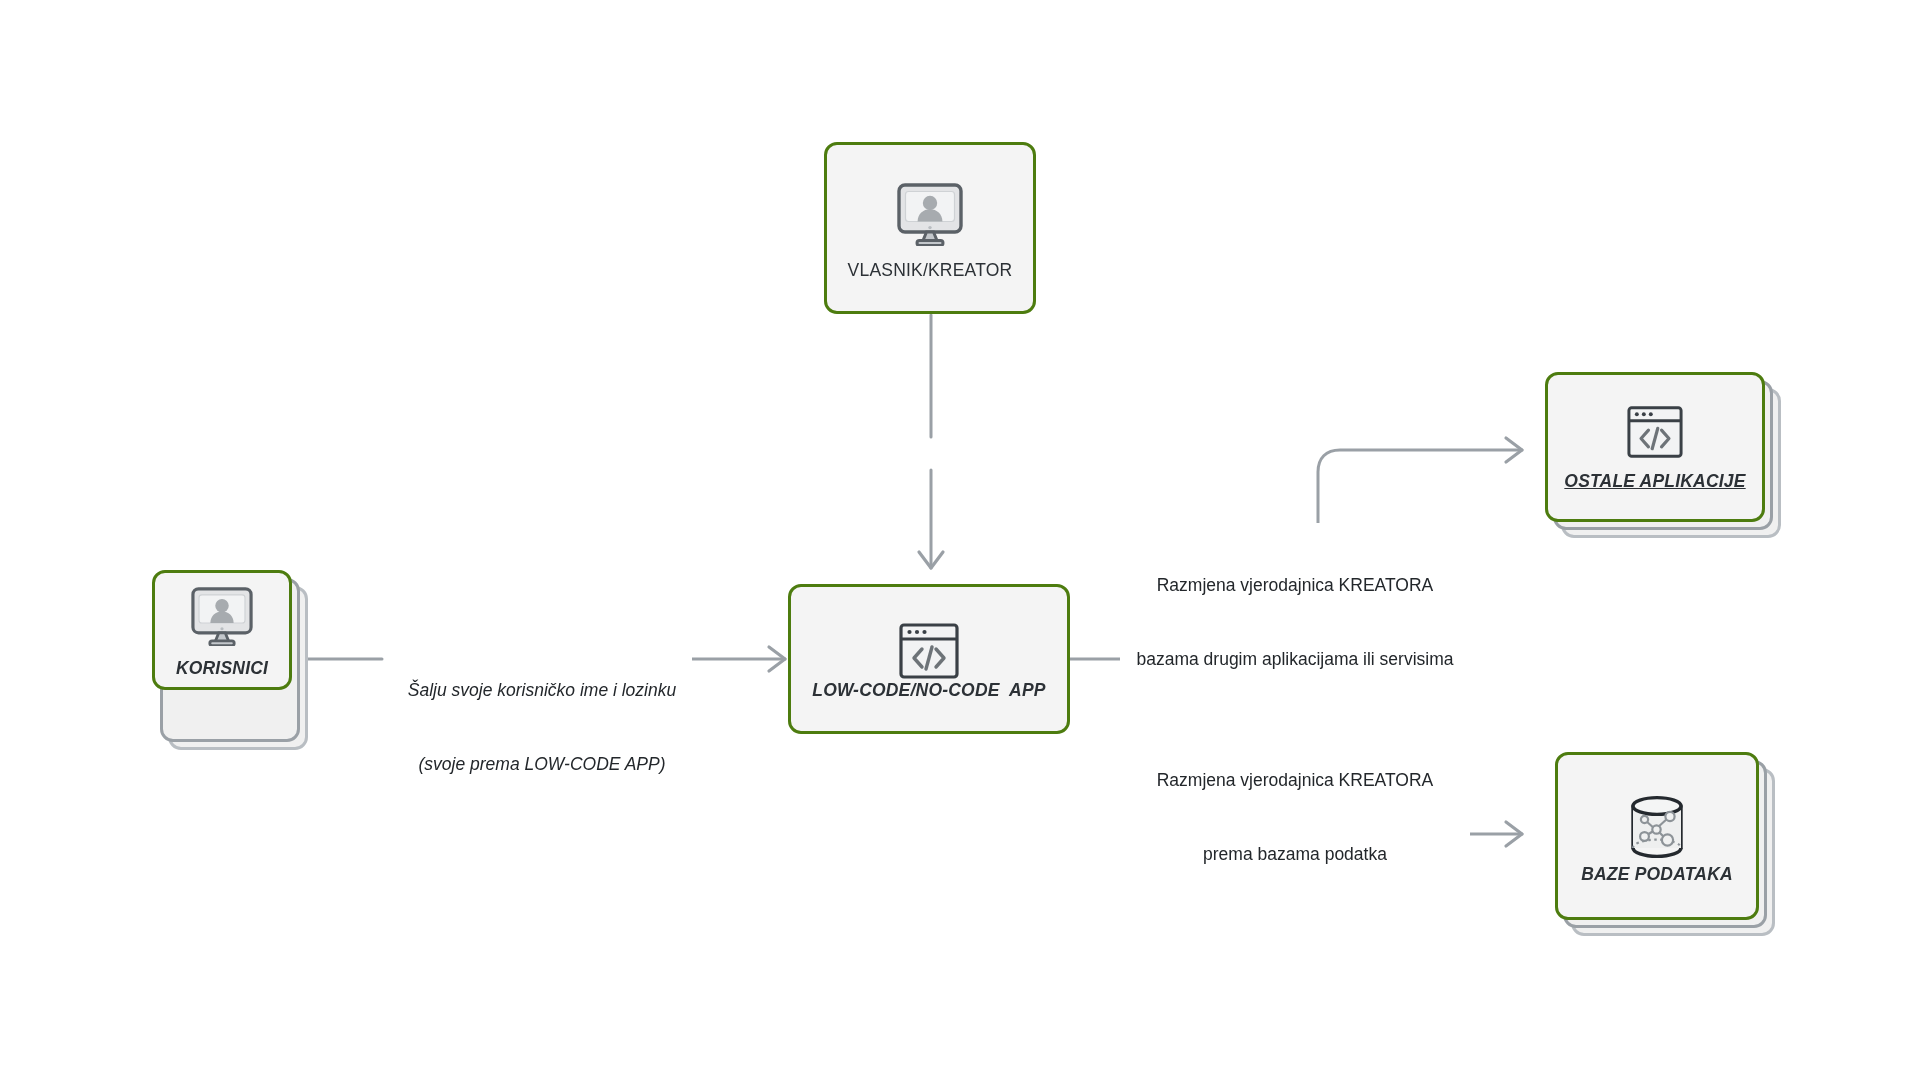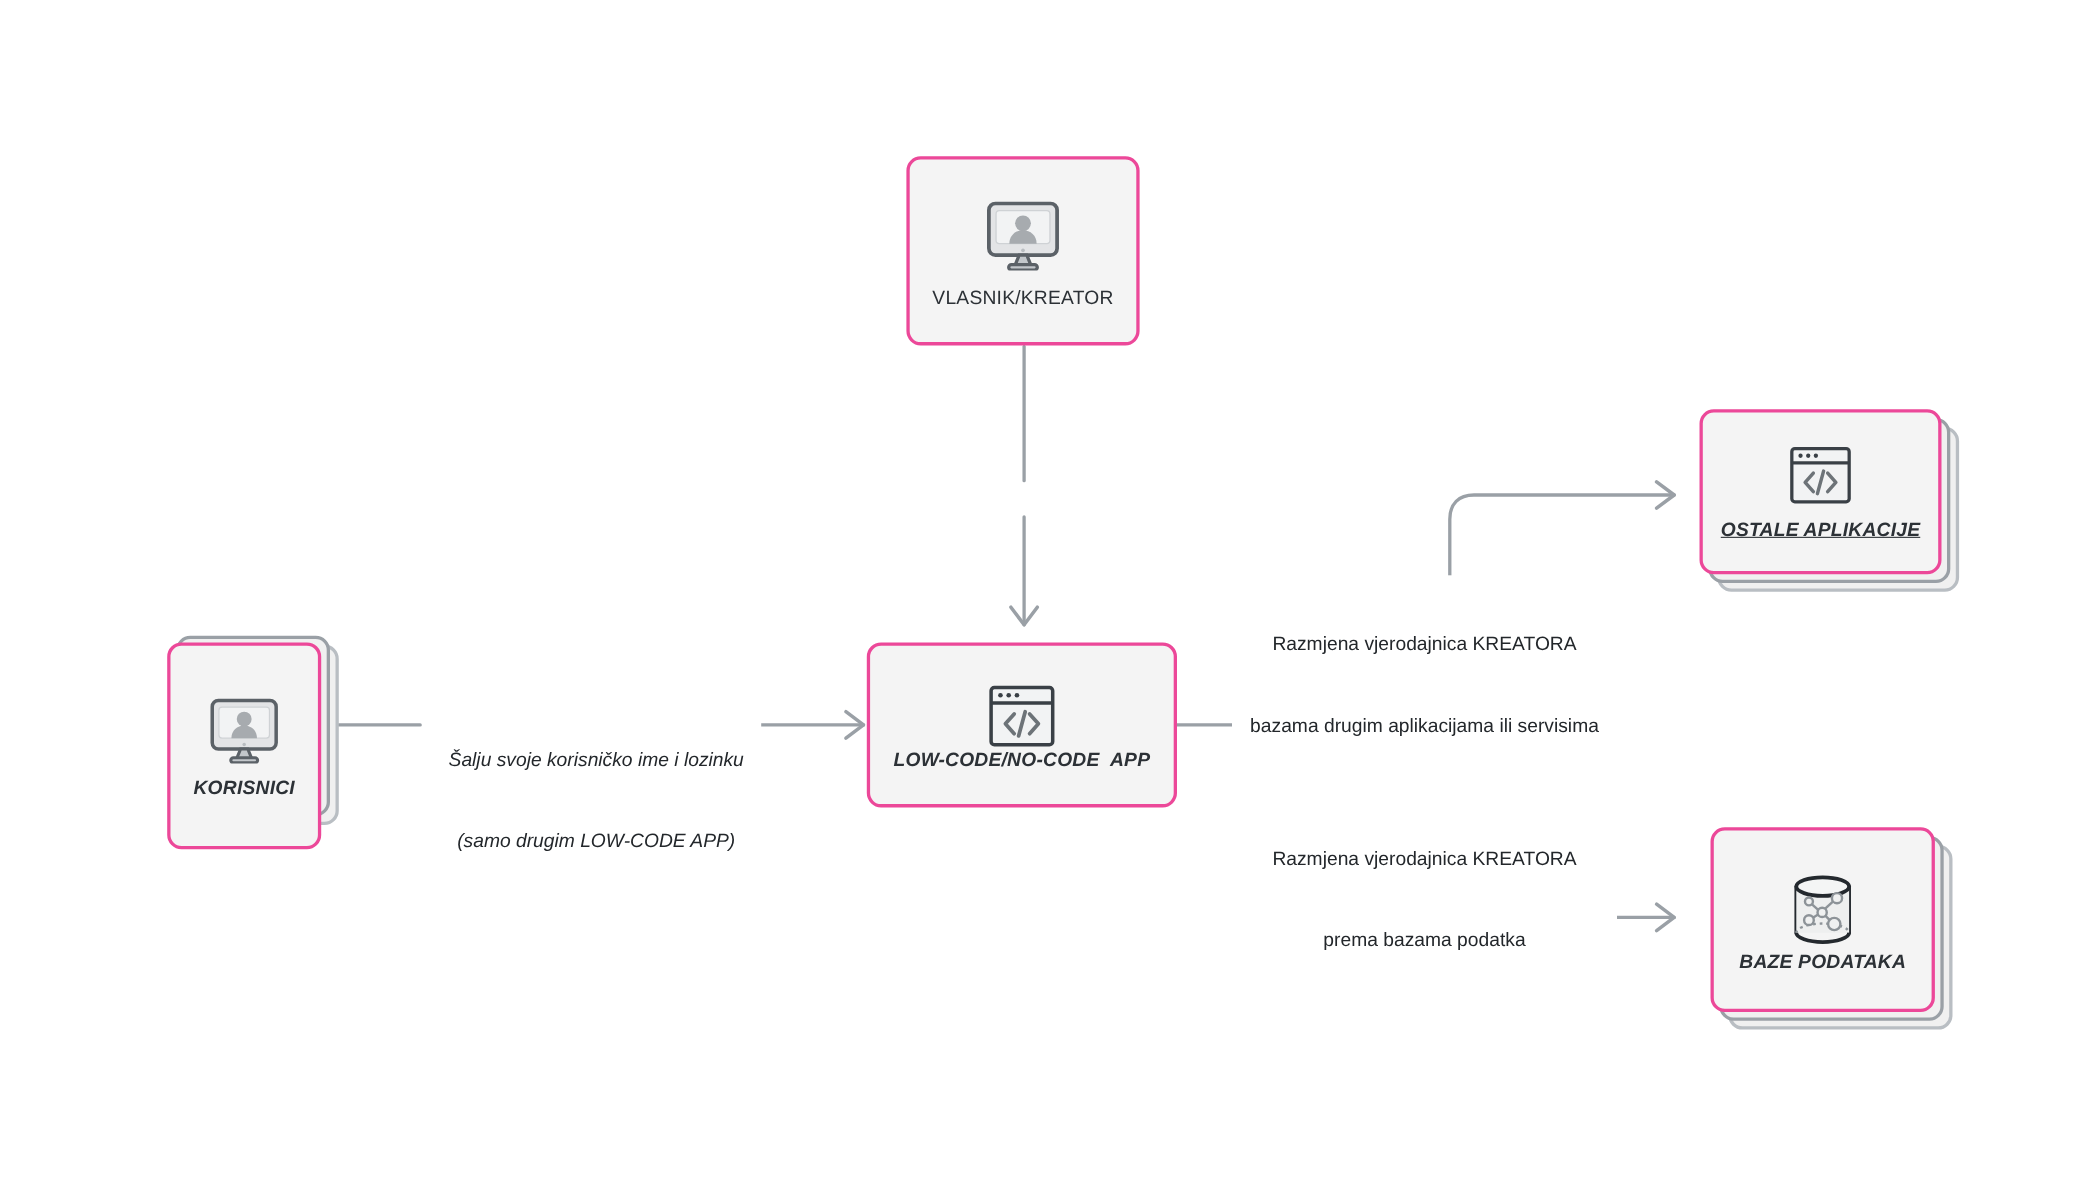--- a/index.html
+++ b/index.html
@@ -4,21 +4,21 @@
 <style>
   html,body{margin:0;padding:0;background:#ffffff;}
   body{width:1905px;height:1080px;position:relative;overflow:hidden;
        font-family:"Liberation Sans","DejaVu Sans",sans-serif;}
   #canvas{position:absolute;inset:0;}
   .edges{position:absolute;left:0;top:0;width:1905px;height:1080px;pointer-events:none;}
 
   
   .node{position:absolute;box-sizing:border-box;}
   .card{position:absolute;box-sizing:border-box;
-        background:#f4f4f4;border:3px solid #ec4899;border-radius:13px;
+        background:#f4f4f4;border:3px solid #4d7c0f;border-radius:13px;
         display:flex;flex-direction:column;align-items:center;justify-content:center;}
   .stack-l2,.stack-l1{position:absolute;box-sizing:border-box;
         background:#f0f0f0;border:3px solid #9aa0a6;border-radius:13px;}
   .stack-l2{border-color:#b9bec3;}
   .node-label{font-size:17.5px;color:#2c3136;letter-spacing:.2px;text-align:center;
               line-height:1.2;white-space:pre;}
   .node-label.italic{font-style:italic;font-weight:600;}
   .icon-wrap{display:flex;align-items:center;justify-content:center;}
 
   
@@ -80,21 +80,21 @@
           <rect x="22" y="58.5" width="26" height="5" rx="2.5" fill="#c3c7cb" stroke="#5b6167" stroke-width="3"></rect>
         </svg>
       </span>
       <div class="node-label" style="margin-top:14px;">VLASNIK/KREATOR</div>
     </div>
   </div>
 
   <div class="node" style="left:152px;top:570px;width:158px;height:180px;">
     <div class="stack-l2" style="left:16px;top:16px;width:140px;height:164px;"></div>
     <div class="stack-l1" style="left:8px;top:8px;width:140px;height:164px;"></div>
-    <div class="card" style="left:0;top:0;width:140px;height:188px;margin-top:14px;">
+    <div class="card" style="left:0;top:0;width:140px;height:120px;">
       <span class="icon-wrap" style="margin-top:4px;">
         <svg width="66" height="60" viewBox="0 0 70 64">
           <rect x="4" y="3" width="62" height="47" rx="6" fill="#e3e4e6" stroke="#5b6167" stroke-width="3.4"></rect>
           <rect x="10.5" y="9.5" width="49" height="30" rx="3" fill="#f2f3f4" stroke="#cfd2d5" stroke-width="1.2"></rect>
           <circle cx="35" cy="21" r="7.2" fill="#a7abaf"></circle>
           <path d="M22.6 39.5c0-7.4 5.6-12.2 12.4-12.2s12.4 4.8 12.4 12.2z" fill="#a7abaf"></path>
           <circle cx="35" cy="45.6" r="1.7" fill="#b9bdc1"></circle>
           <path d="M27 61 L31.5 50 L38.5 50 L43 61 Z" fill="#c3c7cb" stroke="#5b6167" stroke-width="3"></path>
           <rect x="22" y="58.5" width="26" height="5" rx="2.5" fill="#c3c7cb" stroke="#5b6167" stroke-width="3"></rect>
         </svg>
@@ -168,21 +168,21 @@
           </g>
         </svg>
       </span>
       <div class="node-label italic" style="margin-top:0;">BAZE PODATAKA</div>
     </div>
   </div>
 
 
   <div class="edge-label" style="left:392px;top:628px;width:300px;font-style:italic;">
     <div>Šalju svoje korisničko ime i lozinku</div>
-    <div>(samo drugim LOW-CODE APP)</div>
+    <div>(svoje prema LOW-CODE APP)</div>
   </div>
 
   <div class="edge-label" style="left:1120px;top:523px;width:350px;">
     <div>Razmjena vjerodajnica KREATORA</div>
     <div>bazama drugim aplikacijama ili servisima</div>
   </div>
 
   <div class="edge-label" style="left:1120px;top:718px;width:350px;">
     <div>Razmjena vjerodajnica KREATORA</div>
     <div>prema bazama podatka</div>

